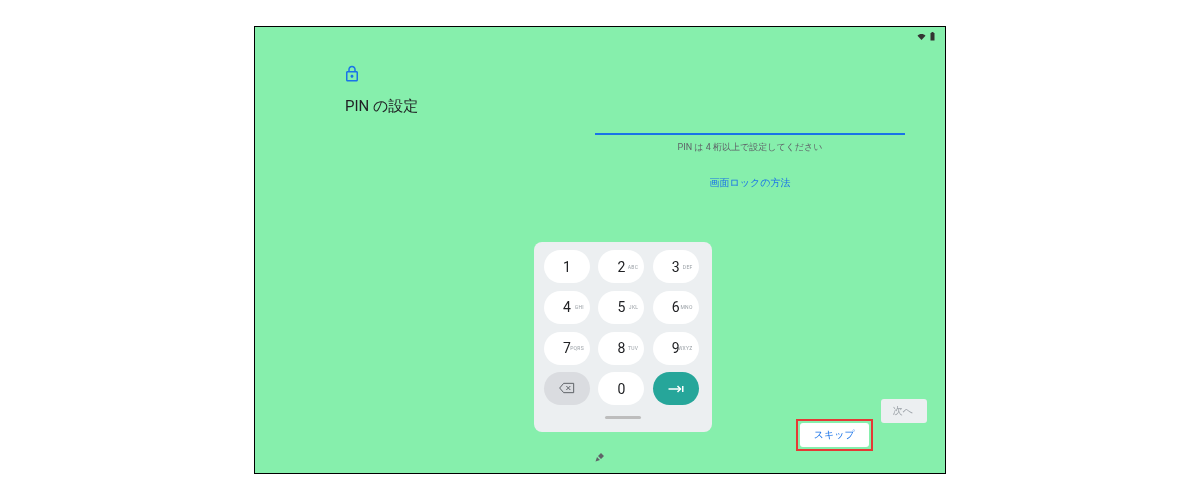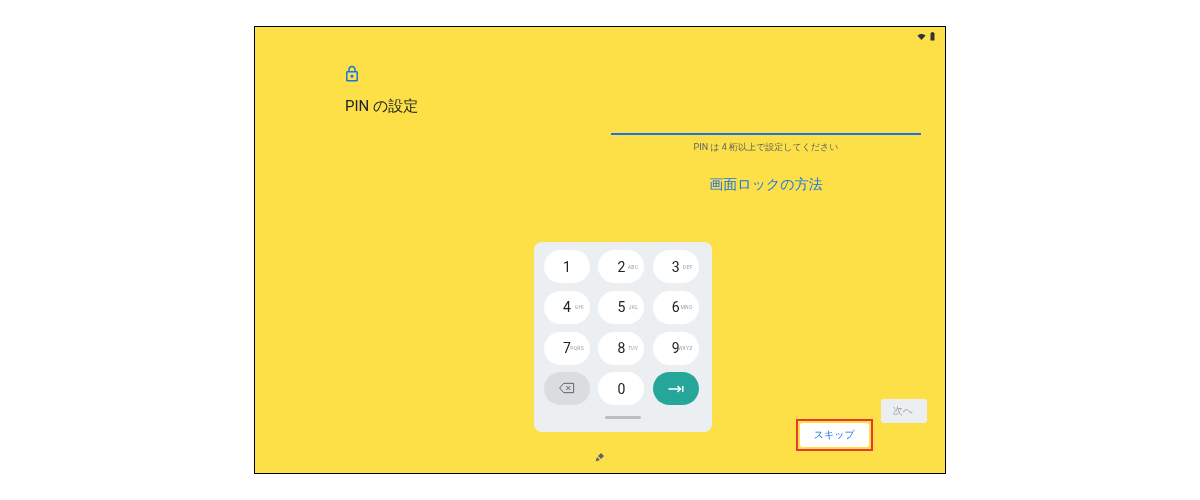--- a/index.html
+++ b/index.html
@@ -10,21 +10,21 @@
   font-family: -apple-system, BlinkMacSystemFont, "Segoe UI", Roboto, sans-serif;
   position: relative;
 }
 .frame {
   position: absolute;
   left: 254px;
   top: 26px;
   width: 692px;
   height: 448px;
   border: 1px solid #000;
-  background: #fde047;
+  background: #86efac;
 }
 .status-bar {
   position: absolute;
   top: 5px;
   right: 10px;
   display: flex;
   gap: 4px;
   align-items: center;
   color: #333;
 }
@@ -39,42 +39,42 @@
   margin-bottom: 10px;
   margin-left: -2px;
 }
 .page-title {
   font-size: 15px;
   font-weight: 400;
   color: #202124;
 }
 .pin-input-area {
   position: absolute;
-  left: 356px;
+  left: 340px;
   top: 80px;
   width: 310px;
 }
 .pin-input {
   width: 100%;
   height: 28px;
   border: none;
   border-bottom: 2px solid #1a73e8;
   outline: none;
   font-size: 14px;
   background: transparent;
 }
 .pin-hint {
   text-align: center;
   font-size: 9px;
   color: #5f6368;
   margin-top: 6px;
 }
 .lock-method-link {
   text-align: center;
-  font-size: 14px;
+  font-size: 10px;
   color: #1a73e8;
   margin-top: 22px;
   cursor: pointer;
 }
 .keypad {
   position: absolute;
   left: 279px;
   top: 215px;
   width: 178px;
   height: 190px;

